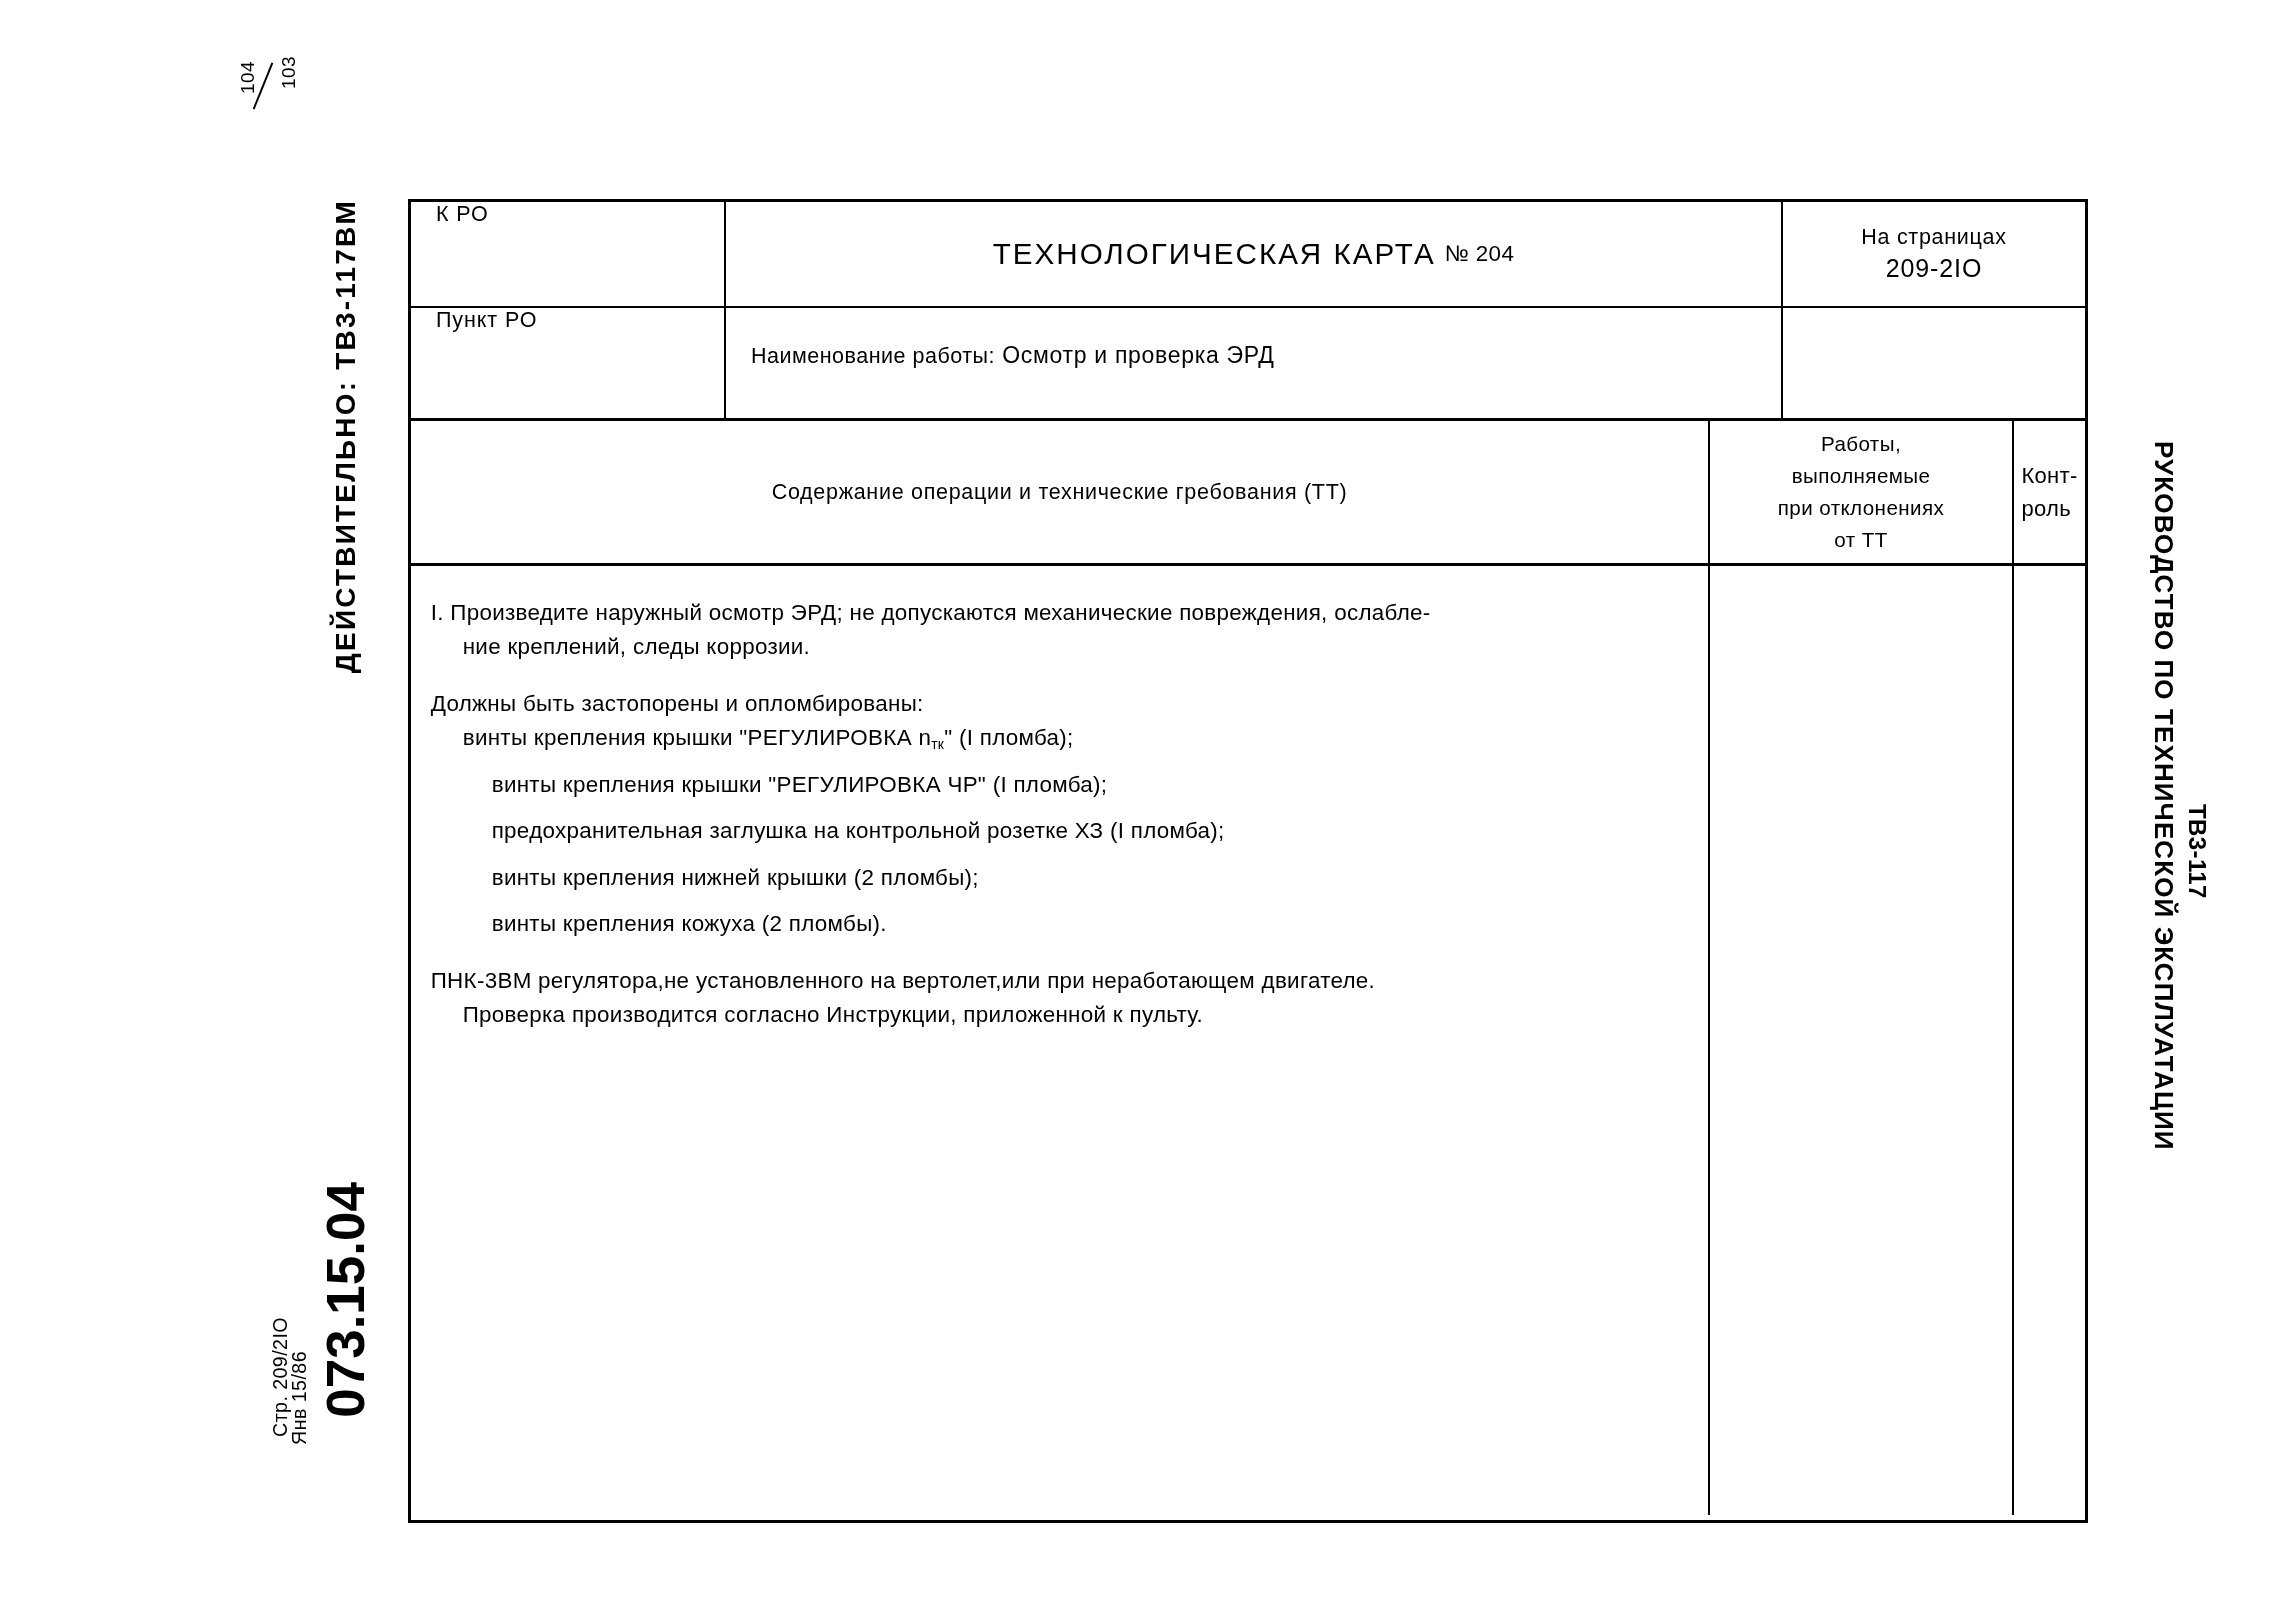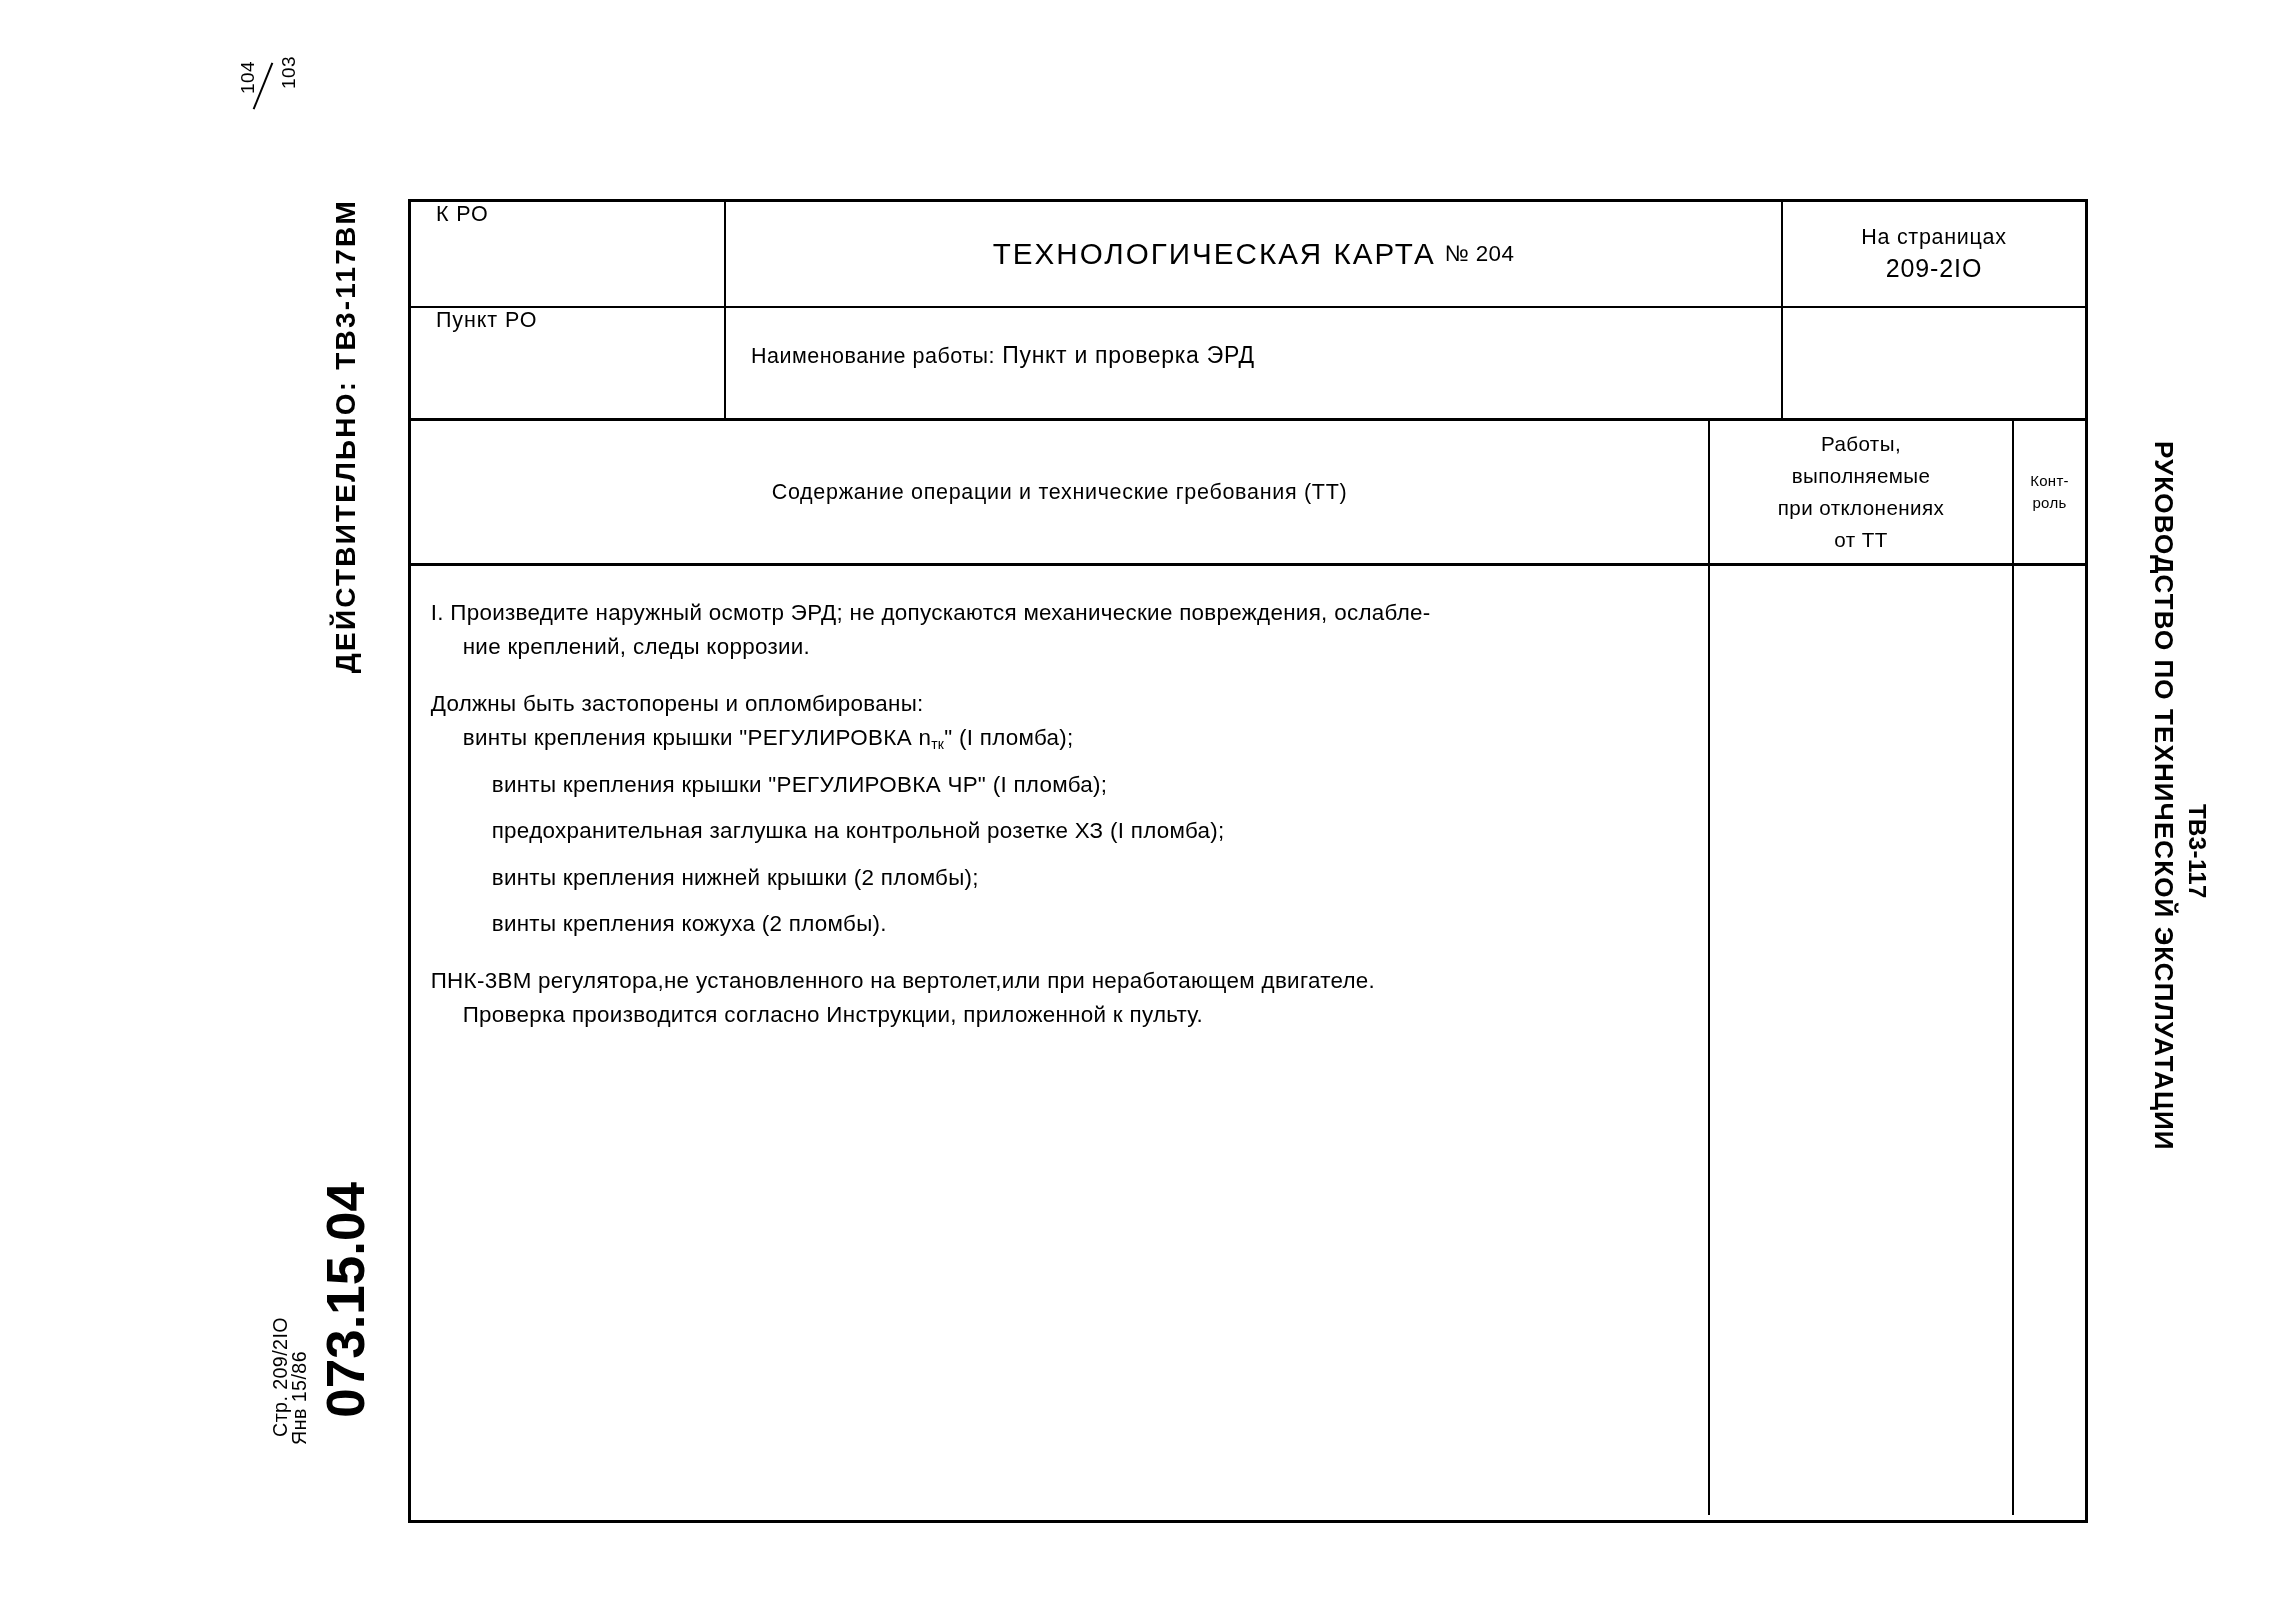--- a/index.html
+++ b/index.html
@@ -176,23 +176,22 @@
     letter-spacing: 0.7px;
   }
 
   #dev-col-header {
     font-size: 20.6px;
     line-height: 1.55;
     text-align: center;
     letter-spacing: 0.4px;
   }
   #ctrl-col-header {
-    font-size: 15px;
+    font-size: 22px;
     line-height: 1.5;
-    text-align: center;
     letter-spacing: 0.3px;
   }
 
   
   #ops-list {
     padding: 30px 18px 0 19.7px;
     width: 100%;
     font-size: 22.4px;
     line-height: 1.52;
     letter-spacing: 0.3px;
@@ -239,21 +238,21 @@
       </div>
     </div>
   </div>
 
   <div class="row" id="row-subject">
     <div class="cell c-ref center-y pad-l">
       <span class="lbl-small">Пункт РО</span>
     </div>
     <div class="cell c-main top-y pad-l">
       <div id="work-name-line">
-        <span>Наименование работы:</span><span id="work-name-value">Пункт и проверка ЭРД</span>
+        <span>Наименование работы:</span><span id="work-name-value">Осмотр и проверка ЭРД</span>
       </div>
     </div>
     <div class="cell c-dev"></div>
   </div>
 
   <div class="row" id="row-colheads">
     <div class="cell c-ref c-main center-xy" style="border-right:none; width:auto;">
       <span id="content-col-header">Содержание операции и технические гребования (ТТ)</span>
     </div>
     <div class="cell c-dev center-xy">

